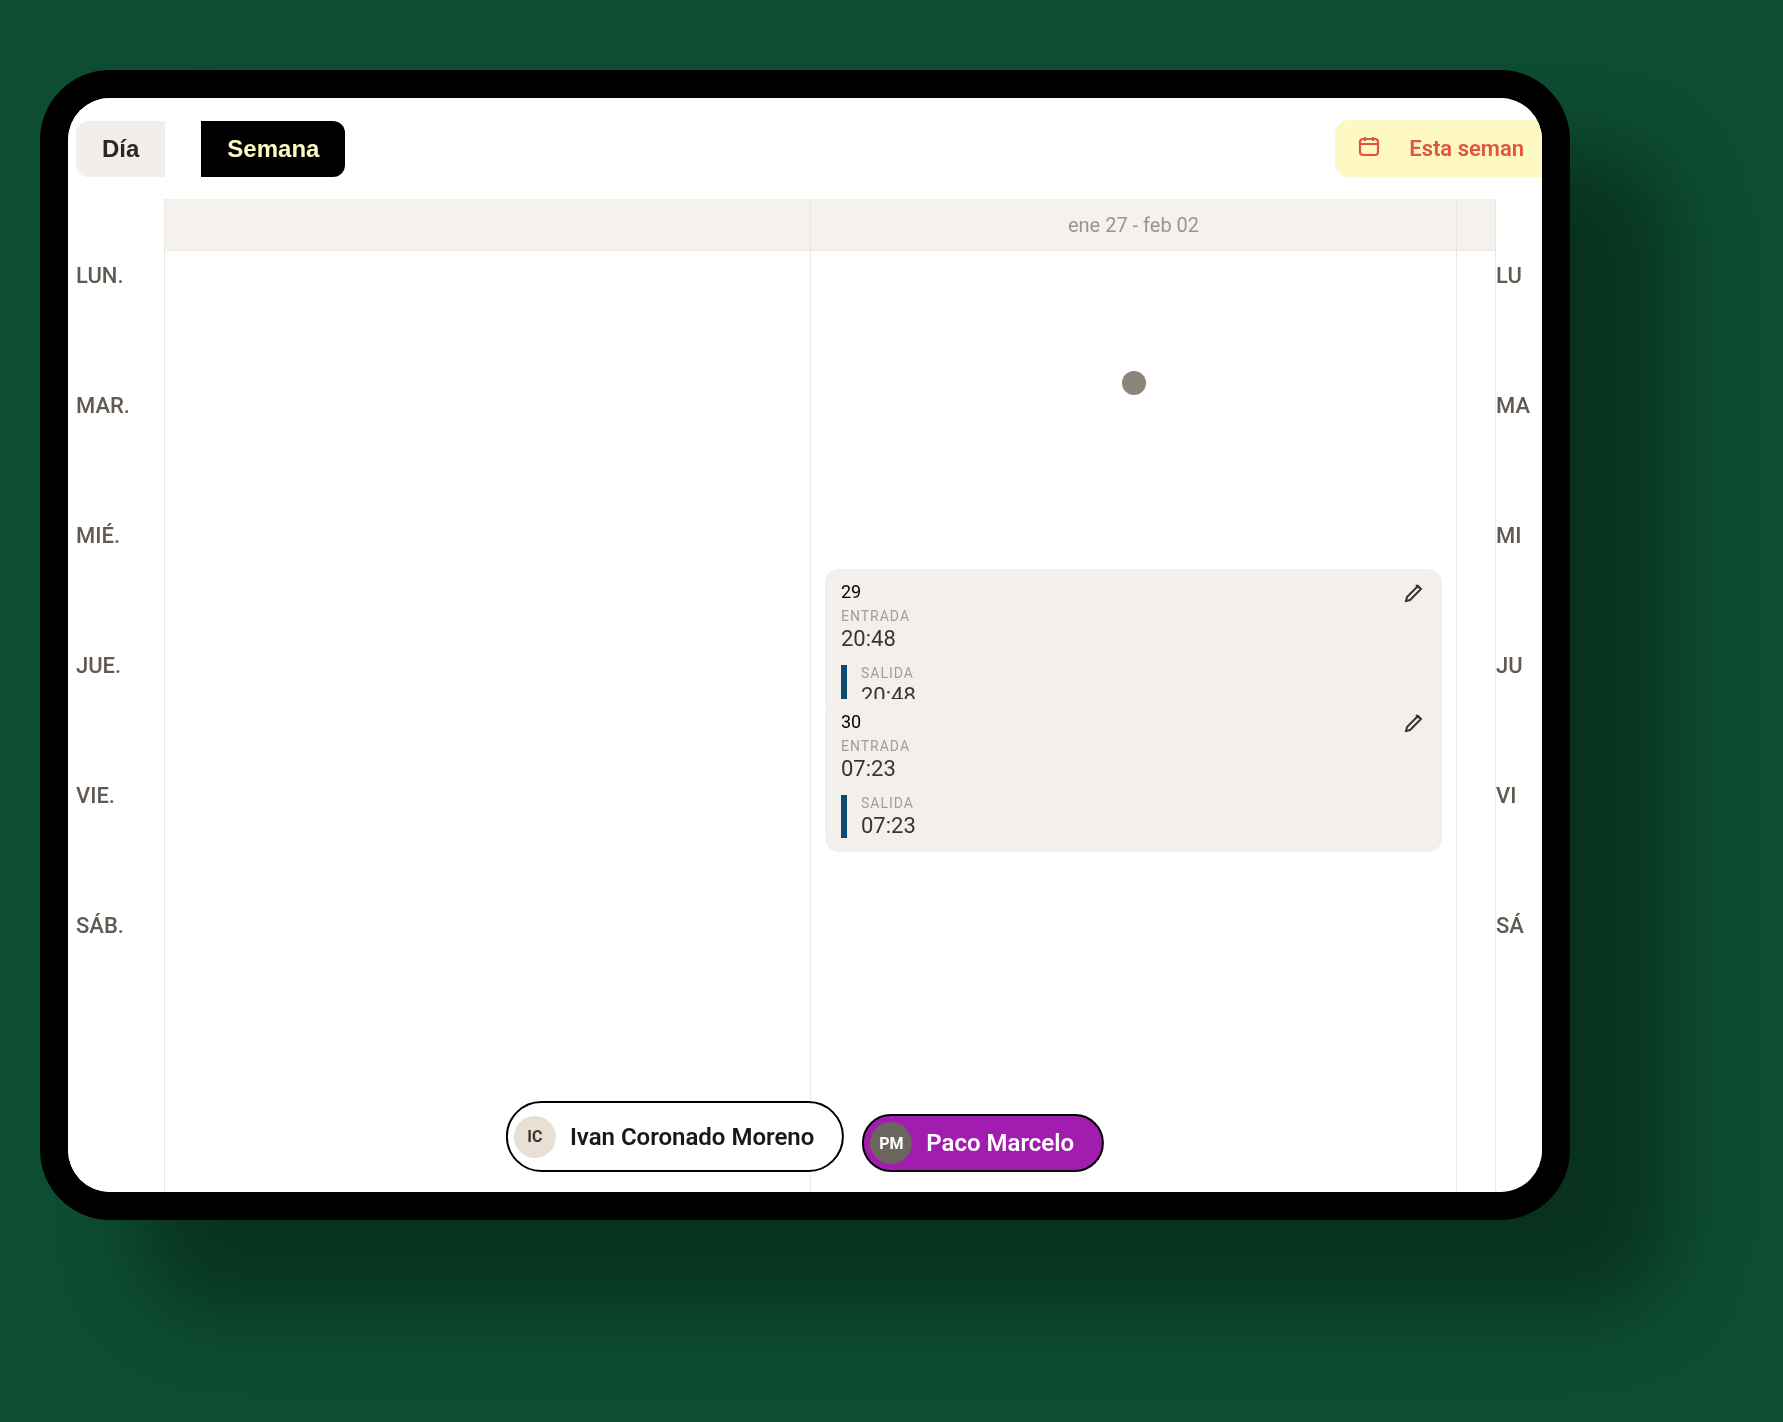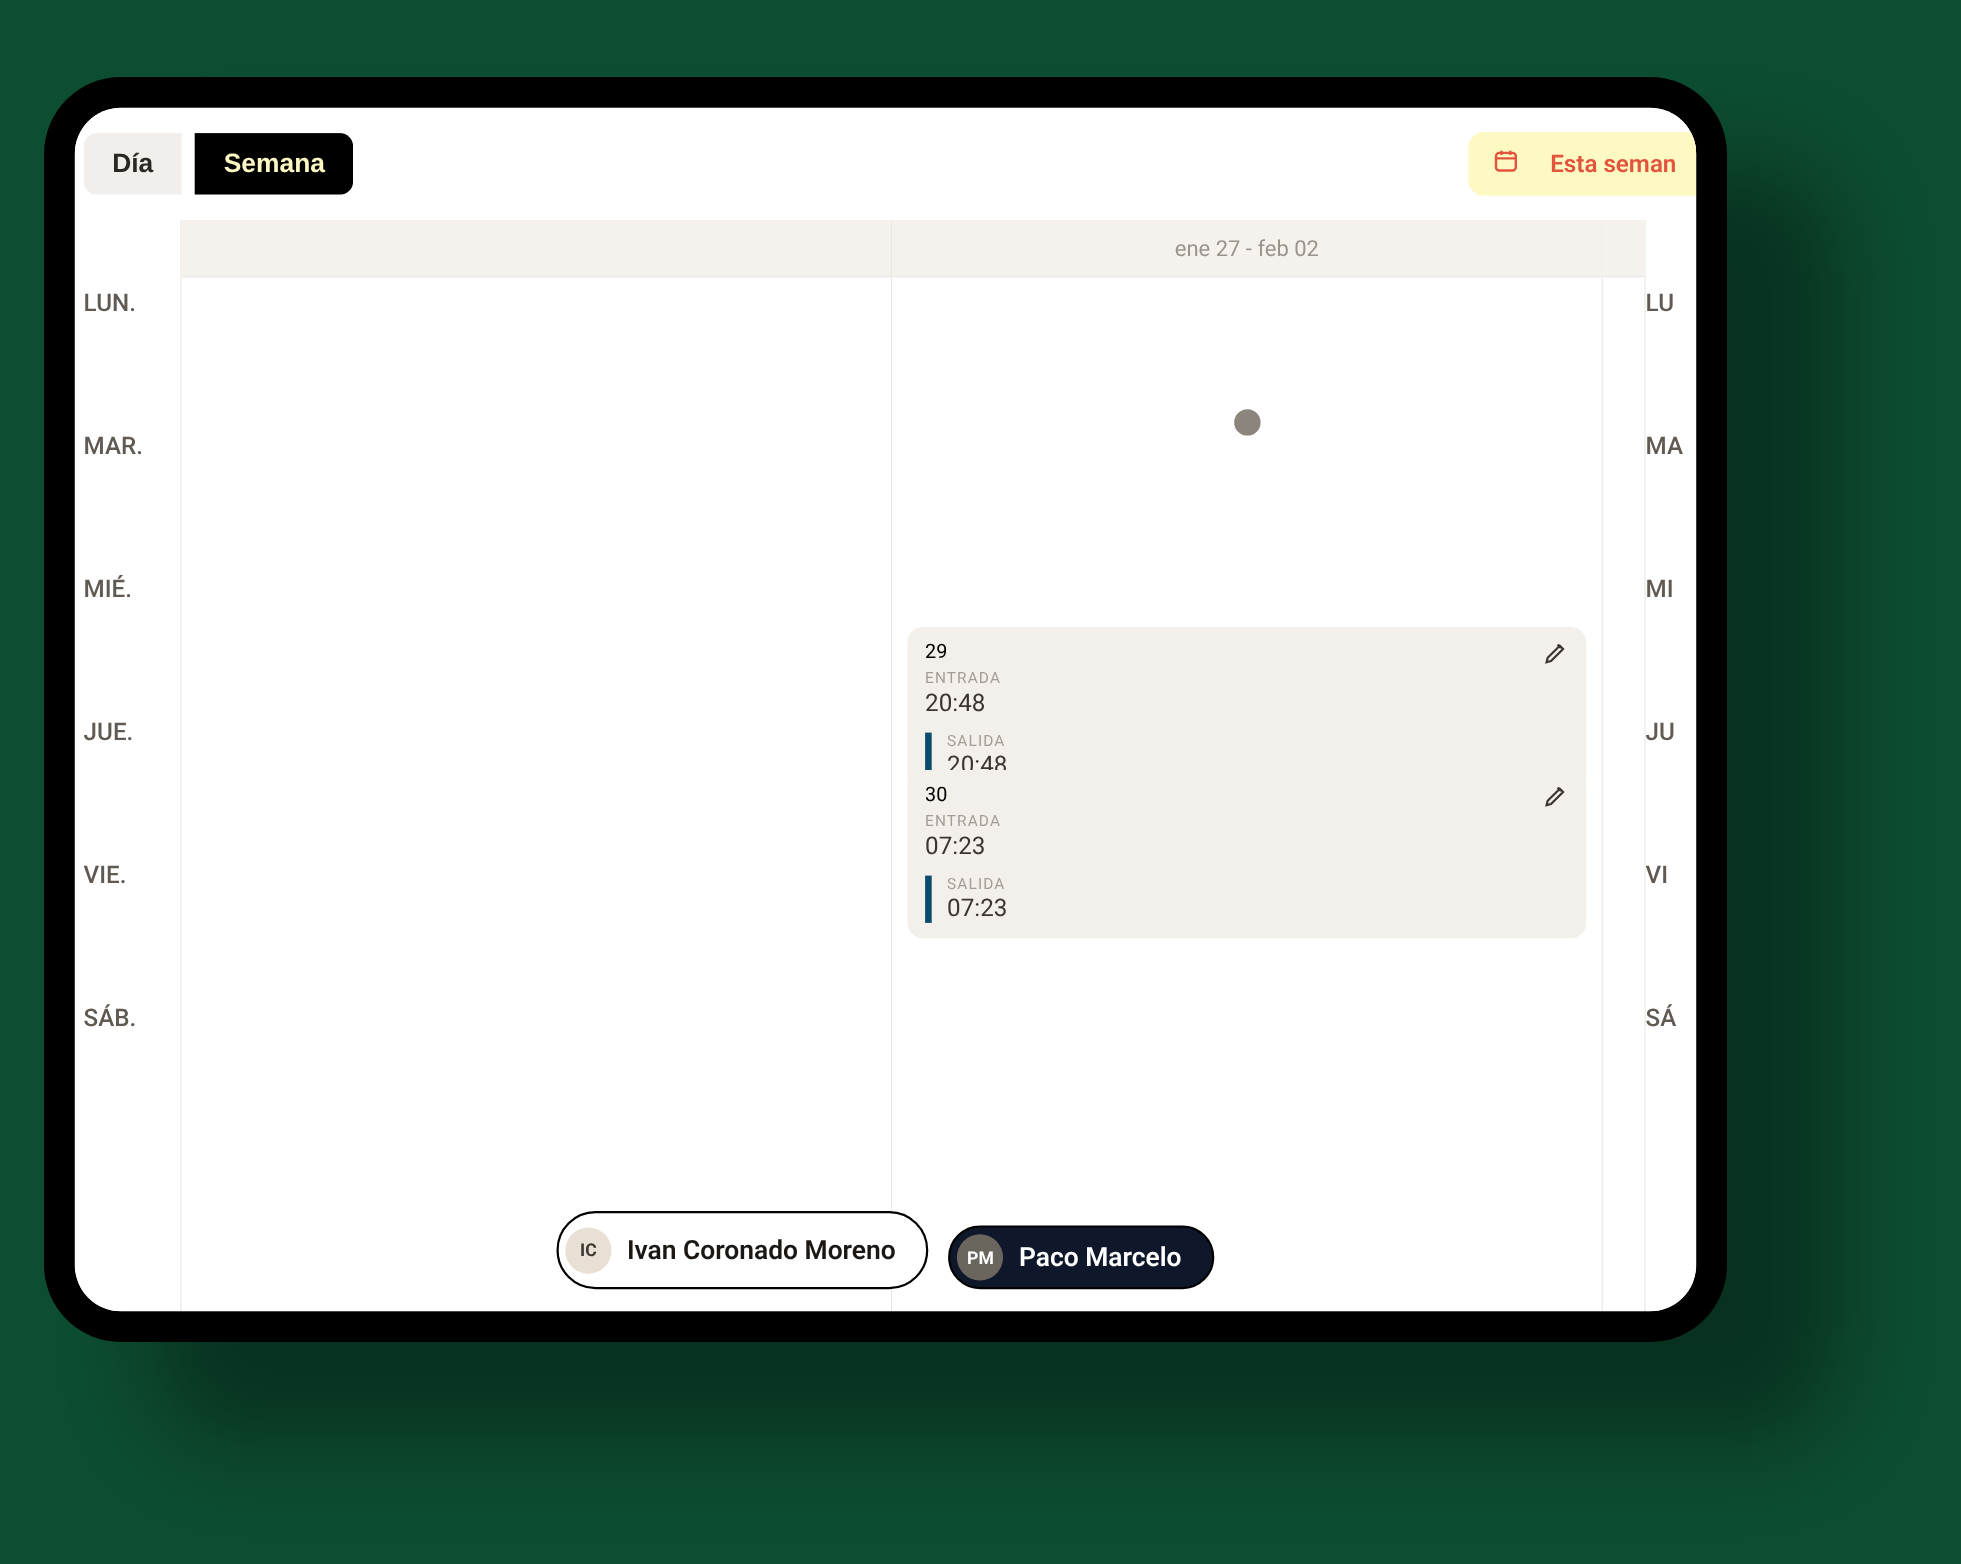--- a/index.html
+++ b/index.html
@@ -100,20 +100,21 @@
   .topbar {
     display: flex;
     align-items: center;
     padding: 22px 0 22px 8px;
     gap: 0;
   }
   .seg {
     display: flex;
     border-radius: 12px;
     overflow: hidden;
+    gap: 24px;
   }
   .seg-btn {
     padding: 14px 26px;
     font-size: 24px;
     font-weight: 600;
     background: #f1eeeb;
     color: #2b2824;
     border: none;
     cursor: pointer;
   }
@@ -250,21 +251,21 @@
     border-radius: 999px;
     padding: 6px 28px 6px 6px;
     font-size: 24px;
     font-weight: 600;
     border: 2px solid #000;
     background: #fff;
     color: #1a1714;
     cursor: pointer;
   }
   .chip.dark {
-    background: #0f172a;
+    background: #a21caf;
     color: #fff;
     border-color: #000;
     margin-top: 13px;
   }
   .chip .badge {
     width: 42px; height: 42px;
     border-radius: 50%;
     display: flex; align-items: center; justify-content: center;
     font-size: 16px; font-weight: 700;
     background: #e8e0d4;

